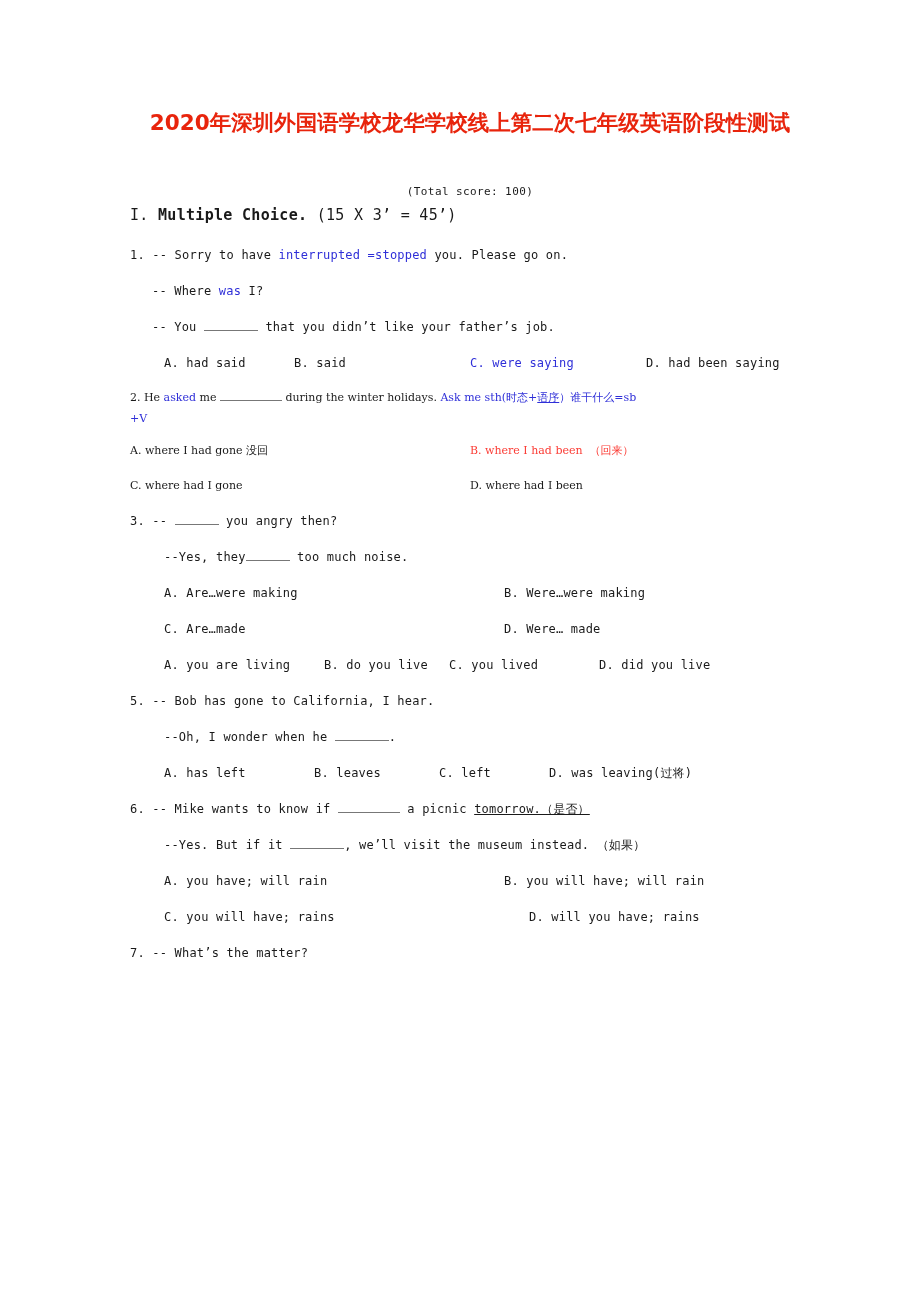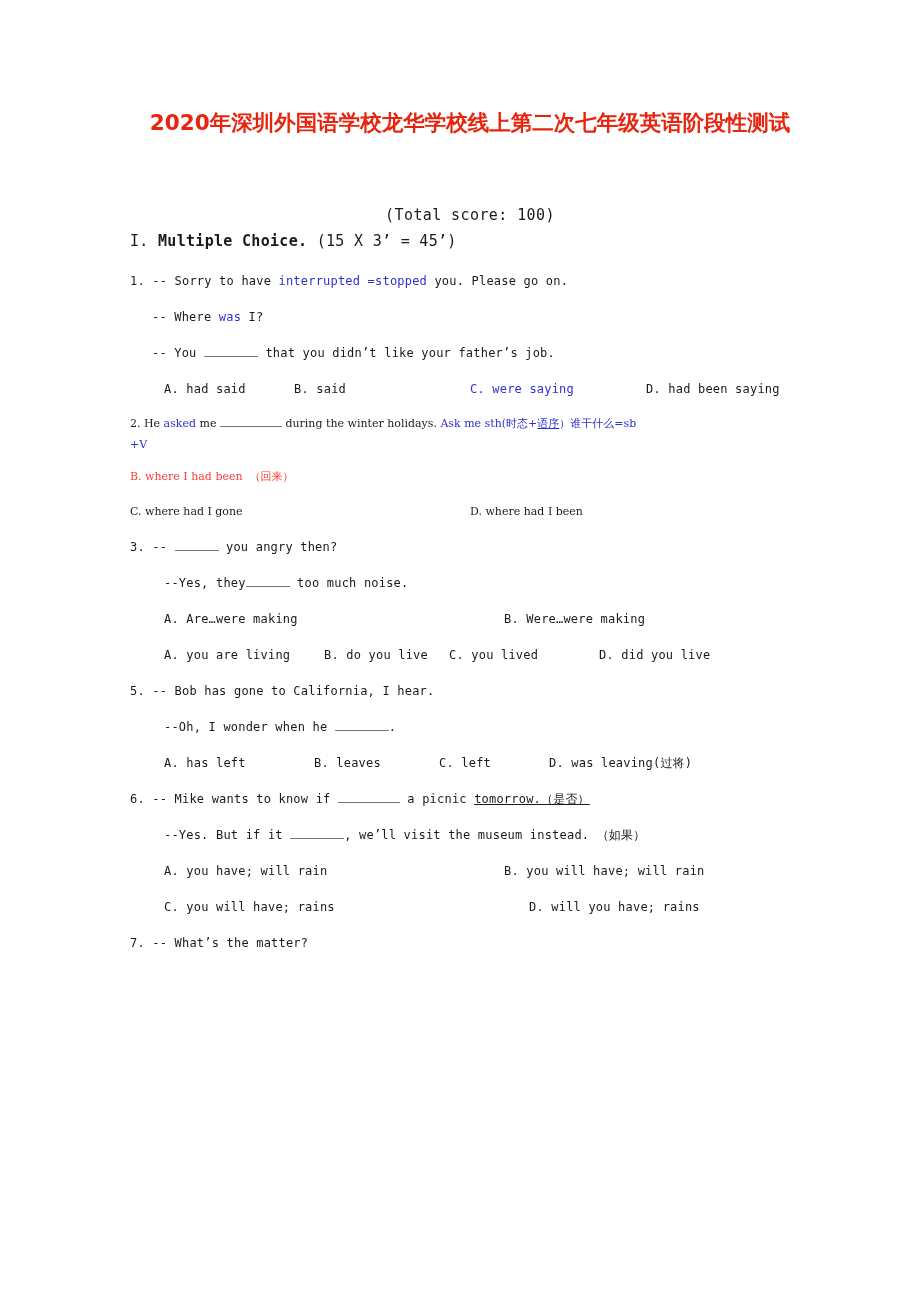--- a/index.html
+++ b/index.html
@@ -37,23 +37,23 @@
     font-size: 21.5px;
     letter-spacing: 0px;
     text-align: center;
     line-height: 1.25;
     white-space: nowrap;
     margin: 0 0 4px 0;
   }
 
   .score-line {
     text-align: center;
-    font-size: 15px;
+    font-size: 11px;
     font-family: "DejaVu Sans Mono", monospace;
-    margin-top: 69px;
+    margin-top: 48px;
     letter-spacing: 0.4px;
   }
 
   .section-head {
     font-size: 15px;
     margin-top: 8px;
     letter-spacing: 0.3px;
   }
   .section-head .bold {
     font-weight: bold;
@@ -137,39 +137,44 @@
         <span><span>D.</span> <span>had been saying</span></span>
       </div>
     </div>
 
     <div class="q serif" style="margin-top:4px;">
       <div class="line" style="margin-bottom:4px;"><span>2.</span> <span>He </span><span class="blue">asked</span><span> me </span><span class="blank bk-lg"></span><span> during the winter holidays. </span><span class="blue">Ask me sth(时态+</span><span class="blue ul">语序</span><span class="blue">）谁干什么=sb</span></div>
 
       <div class="line blue" style="margin-bottom:16px;">+V</div>
 
       <div class="optrow">
+        <span class="half"><span>A.</span> <span>where I had gone 没回</span></span>
         <span class="red"><span>B.</span> <span>where I had been</span>  <span>（回来）</span></span>
       </div>
 
       <div class="optrow">
         <span class="half"><span>C.</span> <span>where had I gone</span></span>
         <span><span>D.</span> <span>where had I been</span></span>
       </div>
     </div>
 
     <div class="q" style="margin-top:6px;">
       <div class="line"><span>3.</span> <span>-- </span><span class="blank bk-sm"></span><span> you angry then?</span></div>
 
       <div class="line ind2"><span>--Yes, they</span><span class="blank bk-sm"></span><span> too much noise.</span></div>
 
       <div class="optrow ind2">
         <span class="half"><span>A.</span> <span>Are…were making</span></span>
         <span><span>B.</span> <span>Were…were making</span></span>
       </div>
 
+      <div class="optrow ind2">
+        <span class="half"><span>C.</span> <span>Are…made</span></span>
+        <span><span>D.</span> <span>Were… made</span></span>
+      </div>
     </div>
 
     <div class="q" style="margin-top:4px;">
 
       <div class="optrow ind2">
         <span class="c-a" style="width:160px;"><span>A.</span> <span>you are living</span></span>
         <span style="width:125px;"><span>B.</span> <span>do you live</span></span>
         <span style="width:150px;"><span>C.</span> <span>you lived</span></span>
         <span><span>D.</span> <span>did you live</span></span>
       </div>

